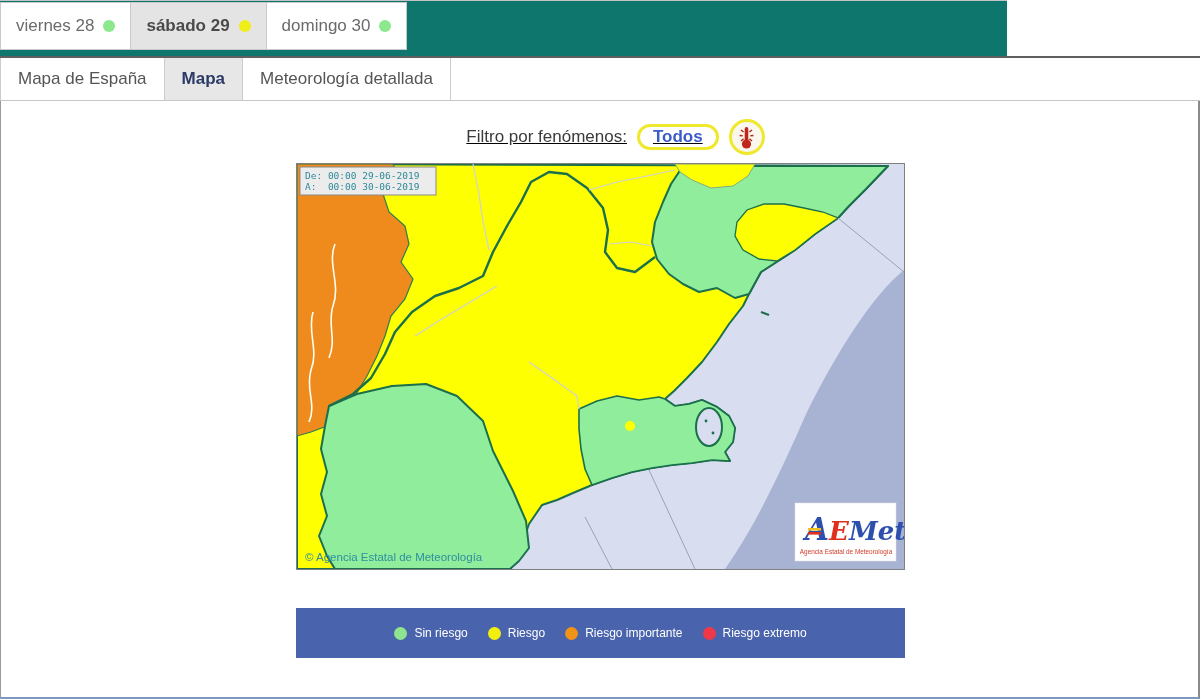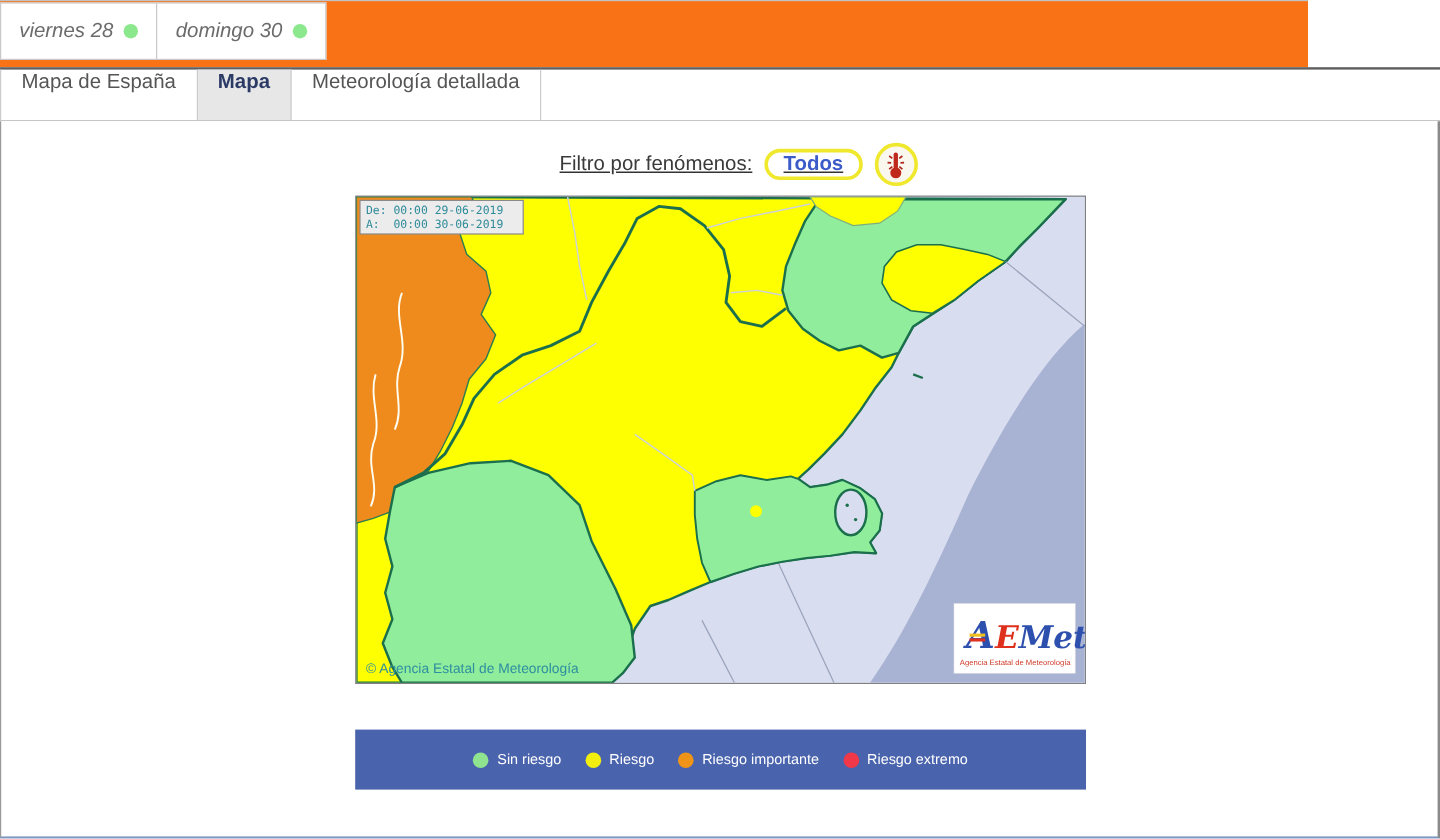--- a/index.html
+++ b/index.html
@@ -1,32 +1,32 @@
 <!DOCTYPE html>
 <html><head>
 <meta charset="utf-8">
 <style>
   html,body{margin:0;padding:0;background:#fff;}
   .page{position:relative;width:1200px;height:699px;background:#fff;overflow:hidden;
         font-family:"Liberation Sans",sans-serif;}
 
   
-  .day-row{position:absolute;left:0;top:0;width:1090px;height:56px;background:#f97316;
-           border-top:1px solid #c2c2c2;box-sizing:border-box;font-style:italic;}
+  .day-row{position:absolute;left:0;top:0;width:1007px;height:56px;background:#0f766e;
+           border-top:1px solid #c2c2c2;box-sizing:border-box;}
   .day-tab{display:inline-flex;align-items:center;height:48px;margin-top:1px;margin-left:-1px;
            padding:0 15px;border:1px solid #c9c9c9;background:#fff;color:#6b6b6b;
            font-size:17px;cursor:pointer;box-sizing:border-box;}
   .day-tab:first-child{margin-left:0;}
   .day-tab.sel{background:#e4e4e4;color:#4a4a4a;font-weight:bold;}
   .dot{display:inline-block;width:12px;height:12px;border-radius:50%;margin-left:9px;}
 
   
   .view-row{position:absolute;left:0;top:56px;width:1200px;height:45px;background:#fff;
             border-top:2px solid #5f5f5f;border-bottom:1px solid #c6c6c6;box-sizing:border-box;}
-  .view-tab{display:inline-flex;align-items:flex-start;height:42px;padding:0 17px;
+  .view-tab{display:inline-flex;align-items:center;height:42px;padding:0 17px;
             border-right:1px solid #ccc;color:#555;font-size:17px;cursor:pointer;box-sizing:border-box;}
   .view-tab:first-child{border-left:1px solid #ccc;}
   .view-tab.sel{background:#e7e7e7;color:#2c3a66;font-weight:bold;}
 
   
   .content{position:absolute;left:0;top:101px;width:1200px;height:598px;background:#fff;
            border-left:1px solid #9a9a9a;border-right:2px solid #8a8a8a;border-bottom:2px solid #7d99c0;
            box-sizing:border-box;}
   .filter-row{position:absolute;left:16px;top:18px;width:100%;display:flex;align-items:center;
               justify-content:center;gap:10px;text-decoration:underline;}
@@ -50,20 +50,23 @@
 </style>
 </head>
 <body>
 
 <div class="page">
 
   <div class="day-row">
     <div class="day-tab">
       <span>viernes 28</span>
       <span class="dot" style="background-color: rgb(140, 232, 140);"></span>
+    </div><div class="day-tab sel">
+      <span>sábado 29</span>
+      <span class="dot" style="background-color: rgb(240, 238, 24);"></span>
     </div><div class="day-tab">
       <span>domingo 30</span>
       <span class="dot" style="background-color: rgb(140, 232, 140);"></span>
     </div>
   </div>
 
   <div class="view-row">
     <div class="view-tab">
       <span>Mapa de España</span>
     </div><div class="view-tab sel">

